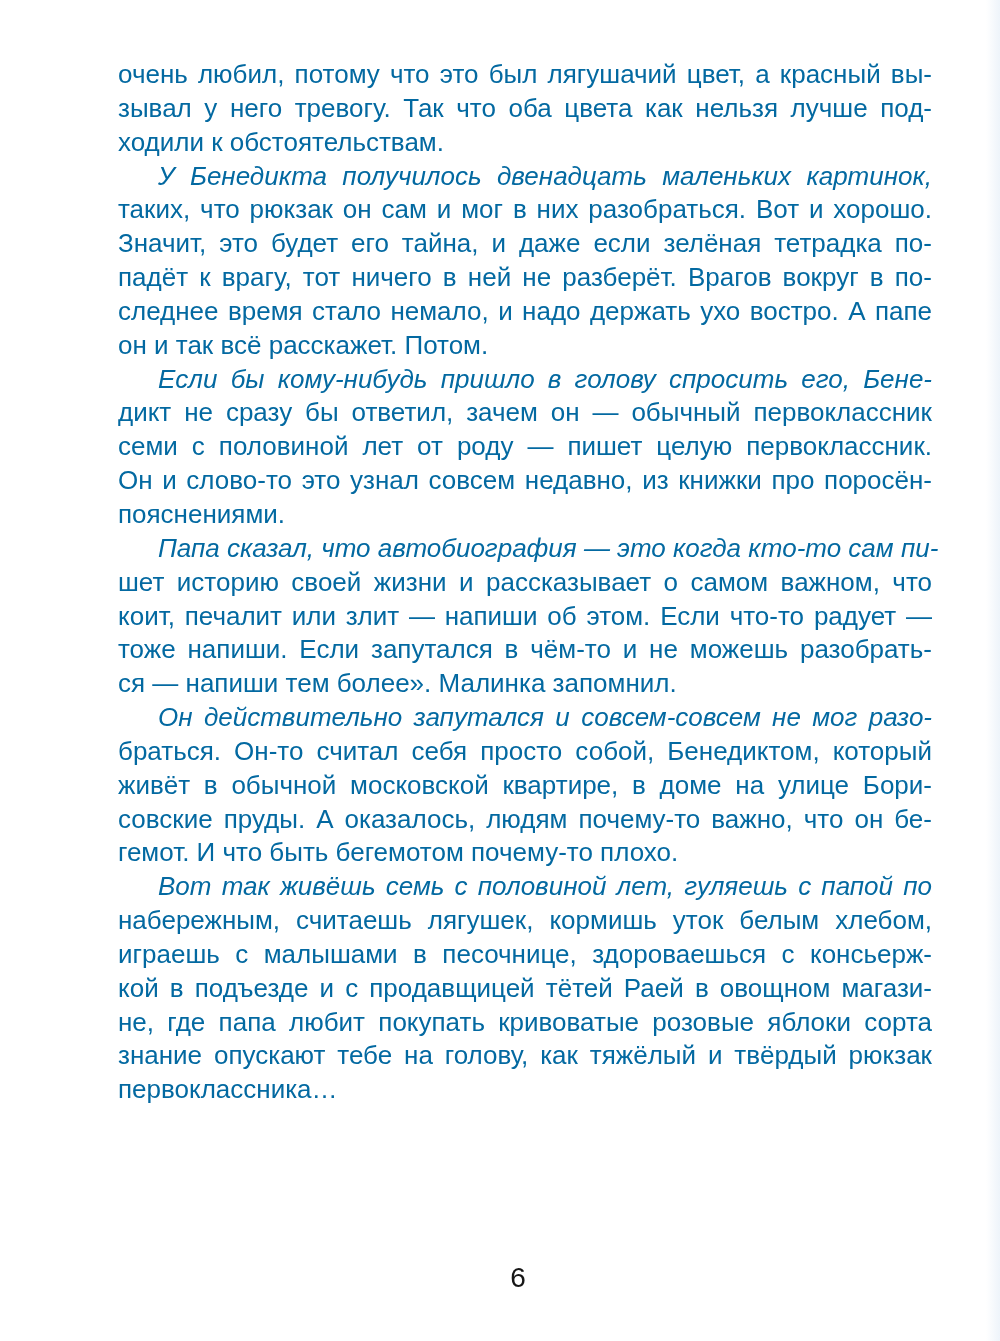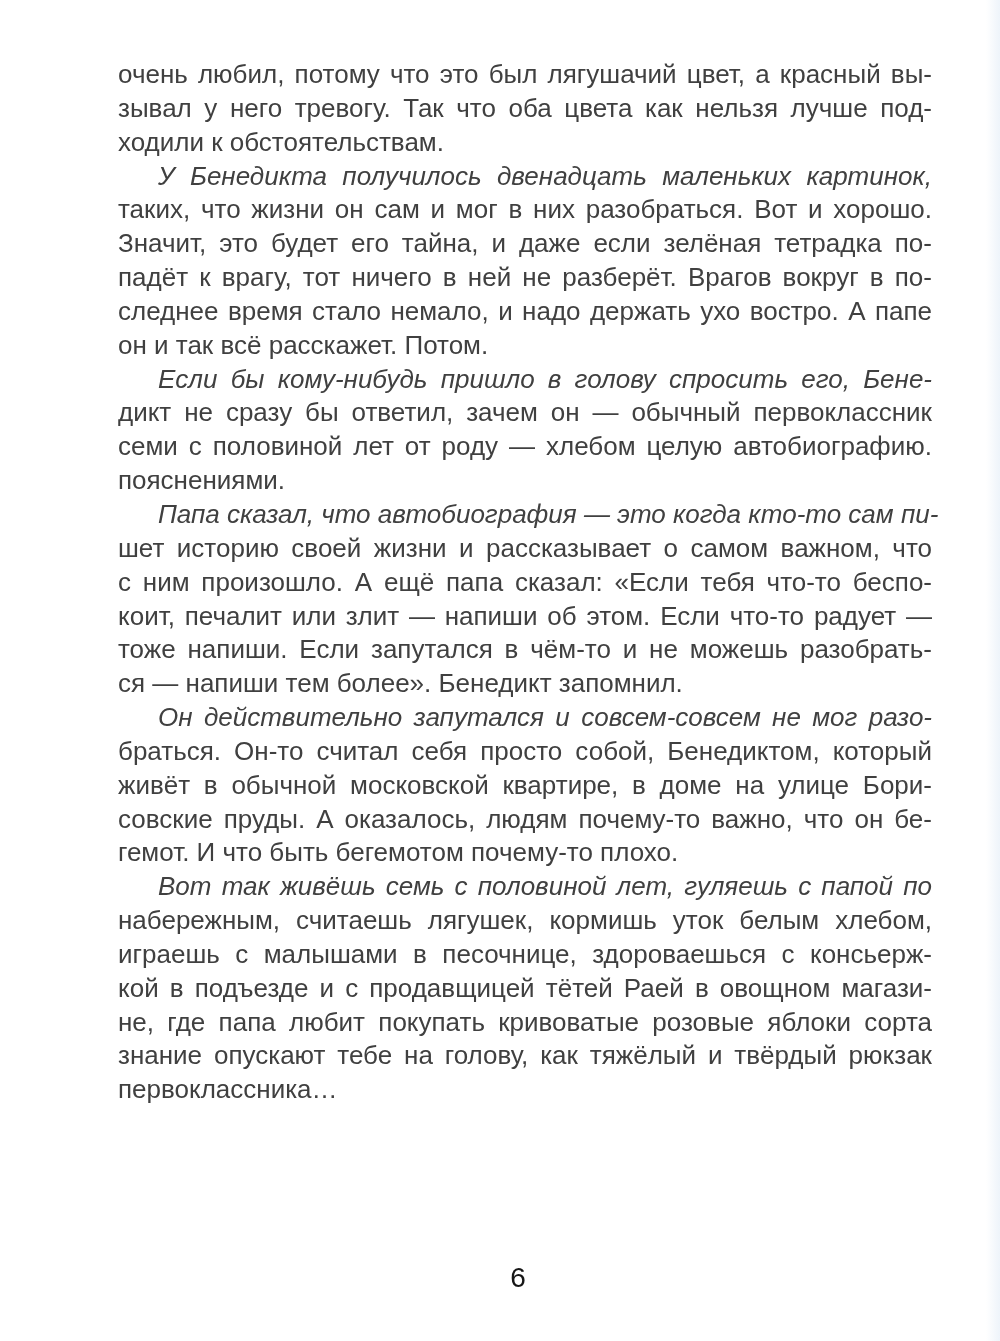--- a/index.html
+++ b/index.html
@@ -22,21 +22,21 @@
       background: linear-gradient(to right, rgba(235,243,250,0) 0%, #eef4fa 100%);
     }
     .page {
       position: absolute;
       left: 118px;
       top: 58px;
       width: 814px;
       font-family: "Liberation Sans", sans-serif;
       font-size: 26px;
       line-height: 33.85px;
-      color: #404040;
+      color: #0369a1;
     }
     .para {
       margin: 0;
       padding: 0;
     }
     .line {
       display: block;
       white-space: nowrap;
       text-align: justify;
       text-align-last: justify;
@@ -69,39 +69,39 @@
 <div class="edge-tint"></div>
 
 <div class="page">
   <div class="para">
     <span class="line">очень любил, потому что это был лягушачий цвет, а красный вы-</span>
     <span class="line">зывал у него тревогу. Так что оба цвета как нельзя лучше под-</span>
     <span class="line last">ходили к обстоятельствам.</span>
   </div>
   <div class="para">
     <span class="line first">У Бенедикта получилось двенадцать маленьких картинок,</span>
-    <span class="line">таких, что жизни он сам и мог в них разобраться. Вот и хорошо.</span>
+    <span class="line">таких, что рюкзак он сам и мог в них разобраться. Вот и хорошо.</span>
     <span class="line">Значит, это будет его тайна, и даже если зелёная тетрадка по-</span>
     <span class="line">падёт к врагу, тот ничего в ней не разберёт. Врагов вокруг в по-</span>
     <span class="line">следнее время стало немало, и надо держать ухо востро. А папе</span>
     <span class="line last">он и так всё расскажет. Потом.</span>
   </div>
   <div class="para">
     <span class="line first">Если бы кому-нибудь пришло в голову спросить его, Бене-</span>
     <span class="line">дикт не сразу бы ответил, зачем он — обычный первоклассник</span>
-    <span class="line">семи с половиной лет от роду — хлебом целую автобиографию.</span>
+    <span class="line">семи с половиной лет от роду — пишет целую первоклассник.</span>
+    <span class="line">Он и слово-то это узнал совсем недавно, из книжки про поросён-</span>
     <span class="line last">пояснениями.</span>
   </div>
   <div class="para">
     <span class="line first">Папа сказал, что автобиография — это когда кто-то сам пи-</span>
     <span class="line">шет историю своей жизни и рассказывает о самом важном, что</span>
-    <span class="line">с ним произошло. А ещё папа сказал: «Если тебя что-то беспо-</span>
     <span class="line">коит, печалит или злит — напиши об этом. Если что-то радует —</span>
     <span class="line">тоже напиши. Если запутался в чём-то и не можешь разобрать-</span>
-    <span class="line last">ся — напиши тем более». Бенедикт запомнил.</span>
+    <span class="line last">ся — напиши тем более». Малинка запомнил.</span>
   </div>
   <div class="para">
     <span class="line first">Он действительно запутался и совсем-совсем не мог разо-</span>
     <span class="line">браться. Он-то считал себя просто собой, Бенедиктом, который</span>
     <span class="line">живёт в обычной московской квартире, в доме на улице Бори-</span>
     <span class="line">совские пруды. А оказалось, людям почему-то важно, что он бе-</span>
     <span class="line last">гемот. И что быть бегемотом почему-то плохо.</span>
   </div>
   <div class="para">
     <span class="line first">Вот так живёшь семь с половиной лет, гуляешь с папой по</span>

